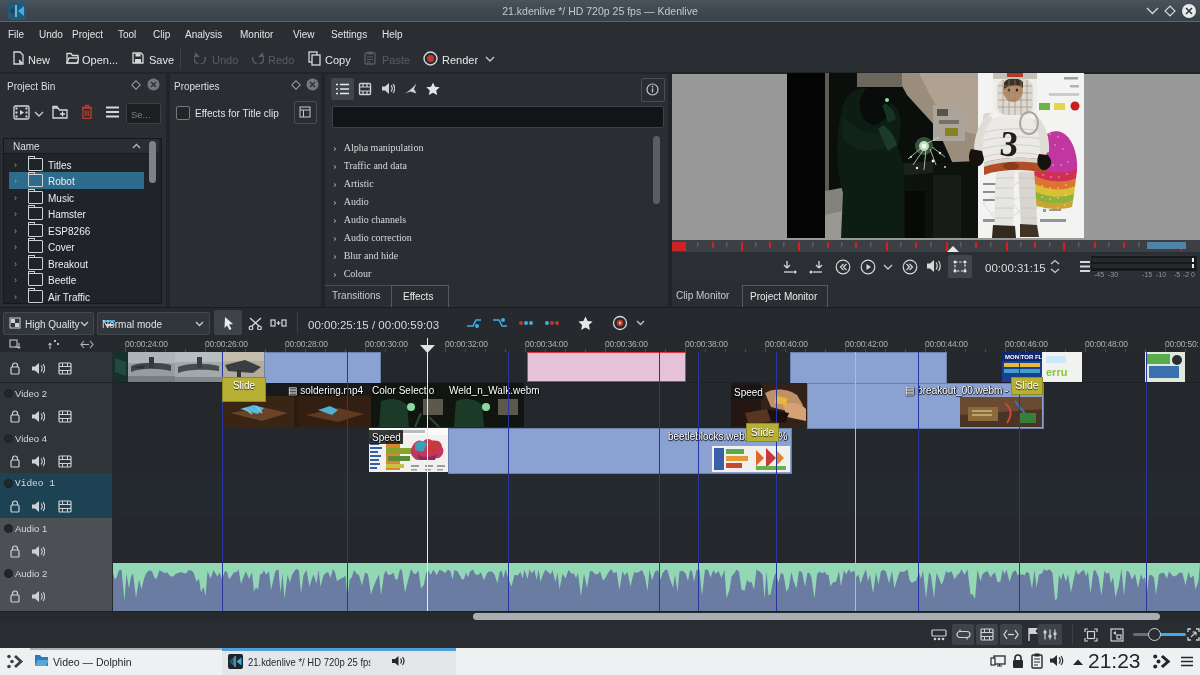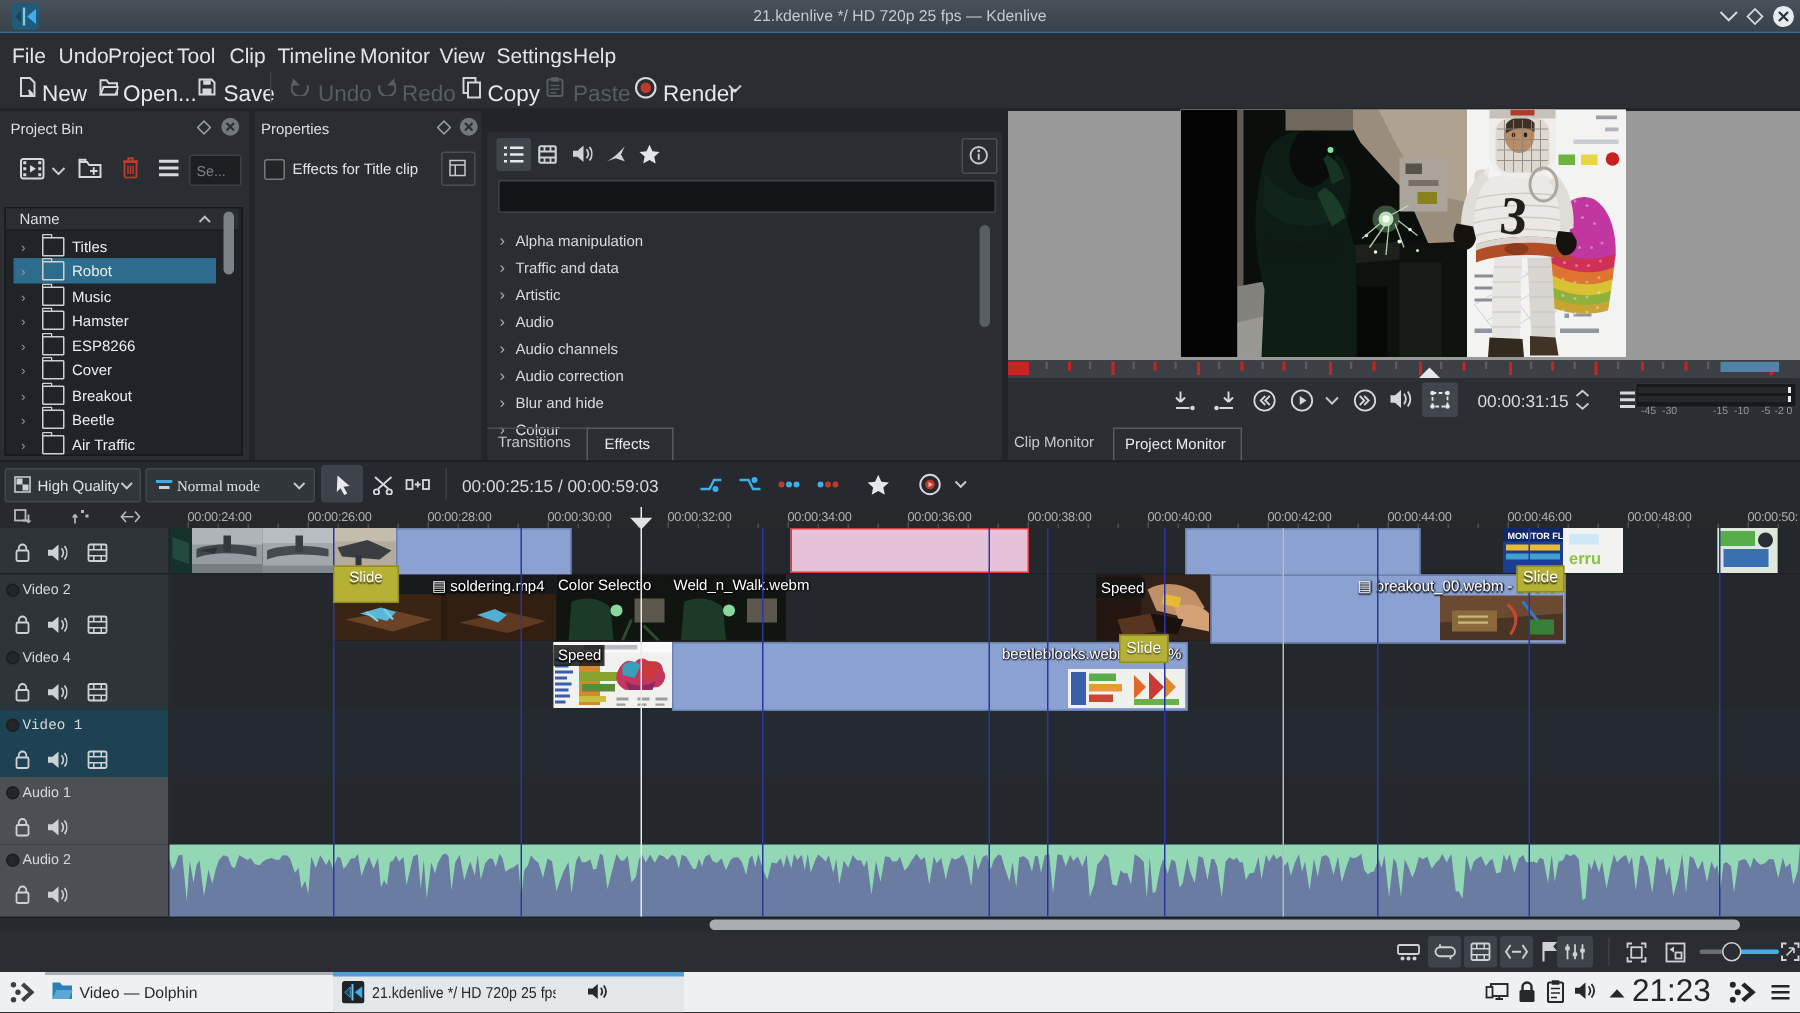--- a/index.html
+++ b/index.html
@@ -4,24 +4,24 @@
 <style>
 html,body{margin:0;padding:0;background:#000;}
 #root{position:relative;width:1200px;height:675px;overflow:hidden;
   font-family:"Liberation Sans",sans-serif;background:#2a2e32;}
 .abs{position:absolute;}
 
 #titlebar{left:0;top:0;width:1200px;height:21px;background:linear-gradient(180deg,#4a525c 0%,#3f474f 55%,#39414a 100%);border-bottom:1px solid #3c6e94;}
 #title-text{left:0;top:5px;width:1200px;text-align:center;color:#c3c9cf;font-size:10.5px;}
 
 #menubar{left:0;top:22px;width:1200px;height:23px;background:#2a2e32;}
-.menu-item{position:absolute;top:7px;color:#e2e4e5;font-size:14px;}
+.menu-item{position:absolute;top:7px;color:#e2e4e5;font-size:10px;}
 
 #toolbar{left:0;top:45px;width:1200px;height:27px;background:#2a2e32;}
-.tb-label{position:absolute;top:9px;color:#e5e7e8;font-size:15px;}
+.tb-label{position:absolute;top:9px;color:#e5e7e8;font-size:11px;}
 .tb-label.dis{color:#585d62;}
 .tbsep{position:absolute;top:3px;width:1px;height:21px;background:#3c4146;}
 
 .dock{position:absolute;background:#2a2e32;}
 .dock-title{position:absolute;left:7px;top:7px;color:#dcdee0;font-size:10px;}
 .view{position:absolute;background:#202327;border:1px solid #16191c;}
 
 .trow{position:absolute;left:0;width:100%;height:17px;}
 .trow .lbl{position:absolute;left:44px;top:4px;font-size:10px;color:#eceef0;}
 .folder{position:absolute;left:24px;top:2px;width:13px;height:11px;border:1px solid #cfd2d4;border-radius:1px;}
@@ -72,21 +72,21 @@
       <circle cx="8" cy="8" r="7" fill="#e8ebed"></circle>
       <path d="M5 5l6 6M11 5l-6 6" stroke="#2a3138" stroke-width="1.5"></path>
     </svg>
 
   <div class="abs" id="menubar">
     <span class="menu-item" style="left:8px">File</span>
     <span class="menu-item" style="left:39px">Undo</span>
     <span class="menu-item" style="left:72px">Project</span>
     <span class="menu-item" style="left:118px">Tool</span>
     <span class="menu-item" style="left:153px">Clip</span>
-    <span class="menu-item" style="left:185px">Timeline</span>
+    <span class="menu-item" style="left:185px">Analysis</span>
     <span class="menu-item" style="left:240px">Monitor</span>
     <span class="menu-item" style="left:293px">View</span>
     <span class="menu-item" style="left:331px">Settings</span>
     <span class="menu-item" style="left:382px">Help</span>
   </div>
 
   <div class="abs" id="toolbar">
     <svg class="abs" style="left:13px;top:6px" width="11" height="14" viewBox="0 0 11 14">
         <path d="M1 1h6l3 3v9H1z" fill="none" stroke="#d6d8da" stroke-width="1.3"></path>
         <path d="M6 9l3 3" fill="none" stroke="#d6d8da" stroke-width="1.3"></path>
@@ -251,21 +251,21 @@
     <div class="abs" style="left:6px;top:32px;width:12px;height:12px;border:1px solid #76797c;border-radius:2px;background:#222527;"></div>
     <span class="abs" style="left:25px;top:34px;font-size:10px;color:#e2e4e5;">Effects for Title clip</span>
     <div class="abs" style="left:124px;top:27px;width:21px;height:21px;border:1px solid #4a4f54;border-radius:2px;">
       <svg class="abs" style="left:4px;top:4px" width="12" height="12" viewBox="0 0 12 12">
           <rect x="1" y="1" width="10" height="10" fill="none" stroke="#c6c8ca"></rect>
           <path d="M1 4h10M4.5 4v7" stroke="#c6c8ca"></path>
         </svg>
     </div>
   </div>
 
-  <div class="dock" id="fx" style="left:325px;top:88px;width:343px;height:233px;">
+  <div class="dock" id="fx" style="left:325px;top:74px;width:343px;height:233px;font-family:Liberation Serif, serif;">
 
     <div class="abs" style="left:6px;top:4px;width:23px;height:22px;background:#41464c;border-radius:2px;"></div>
     <svg class="abs" style="left:10px;top:9px" width="15" height="12" viewBox="0 0 15 12">
         <path d="M1 1.5h2M1 6h2M1 10.5h2" stroke="#e8eaeb" stroke-width="1.6"></path>
         <path d="M5 1.5h9M5 6h9M5 10.5h9" stroke="#e8eaeb" stroke-width="1.6"></path>
       </svg>
     <svg class="abs" style="left:33px;top:8px" width="14" height="14" viewBox="0 0 14 14">
         <rect x="1.5" y="1.5" width="11" height="11" rx="1" fill="none" stroke="#cfd2d4" stroke-width="1.4"></rect>
         <path d="M1.5 5h11M5 1.5v3.5M9 1.5v3.5" stroke="#cfd2d4" stroke-width="1.2"></path>
         <path d="M1.5 9h11M5 9v3.5M9 9v3.5" stroke="#cfd2d4" stroke-width="1.2"></path>
@@ -603,21 +603,21 @@
       <span class="abs" style="left:21px;top:6px;">High Quality</span>
       <svg class="abs" style="left:76px;top:8px" width="9" height="6" viewBox="0 0 9 6">
           <path d="M1 1l3.5 3.5L8 1" fill="none" stroke="#c6c8ca" stroke-width="1.3"></path>
         </svg>
     </div>
     <div class="combo" style="left:97px;top:4px;width:111px;">
       <svg class="abs" style="left:6px;top:7px" width="11" height="8" viewBox="0 0 11 8">
           <path d="M0 1h11" stroke="#3daee9" stroke-width="2"></path>
           <path d="M2 5h7" stroke="#cfd2d4" stroke-width="2"></path>
         </svg>
-      <span class="abs" style="left:20px;top:6px;font-family:Liberation Serif, serif;">Normal mode</span>
+      <span class="abs" style="left:4px;top:6px;">Normal mode</span>
       <svg class="abs" style="left:97px;top:8px" width="9" height="6" viewBox="0 0 9 6">
           <path d="M1 1l3.5 3.5L8 1" fill="none" stroke="#c6c8ca" stroke-width="1.3"></path>
         </svg>
     </div>
     <div class="abs" style="left:214px;top:2px;width:28px;height:25px;background:#3e4349;border-radius:2px;"></div>
     <svg class="abs" style="left:223px;top:8px" width="12" height="14" viewBox="0 0 12 14">
         <path d="M2 1l8 7-4 .5 2.5 4.5-2 1L4 9.5 1.5 12z" fill="#e8eaeb"></path>
       </svg>
     <svg class="abs" style="left:248px;top:9px" width="15" height="13" viewBox="0 0 15 13">
         <path d="M2 1l9 8M13 1L4 9" stroke="#d6d8da" stroke-width="1.3"></path>

